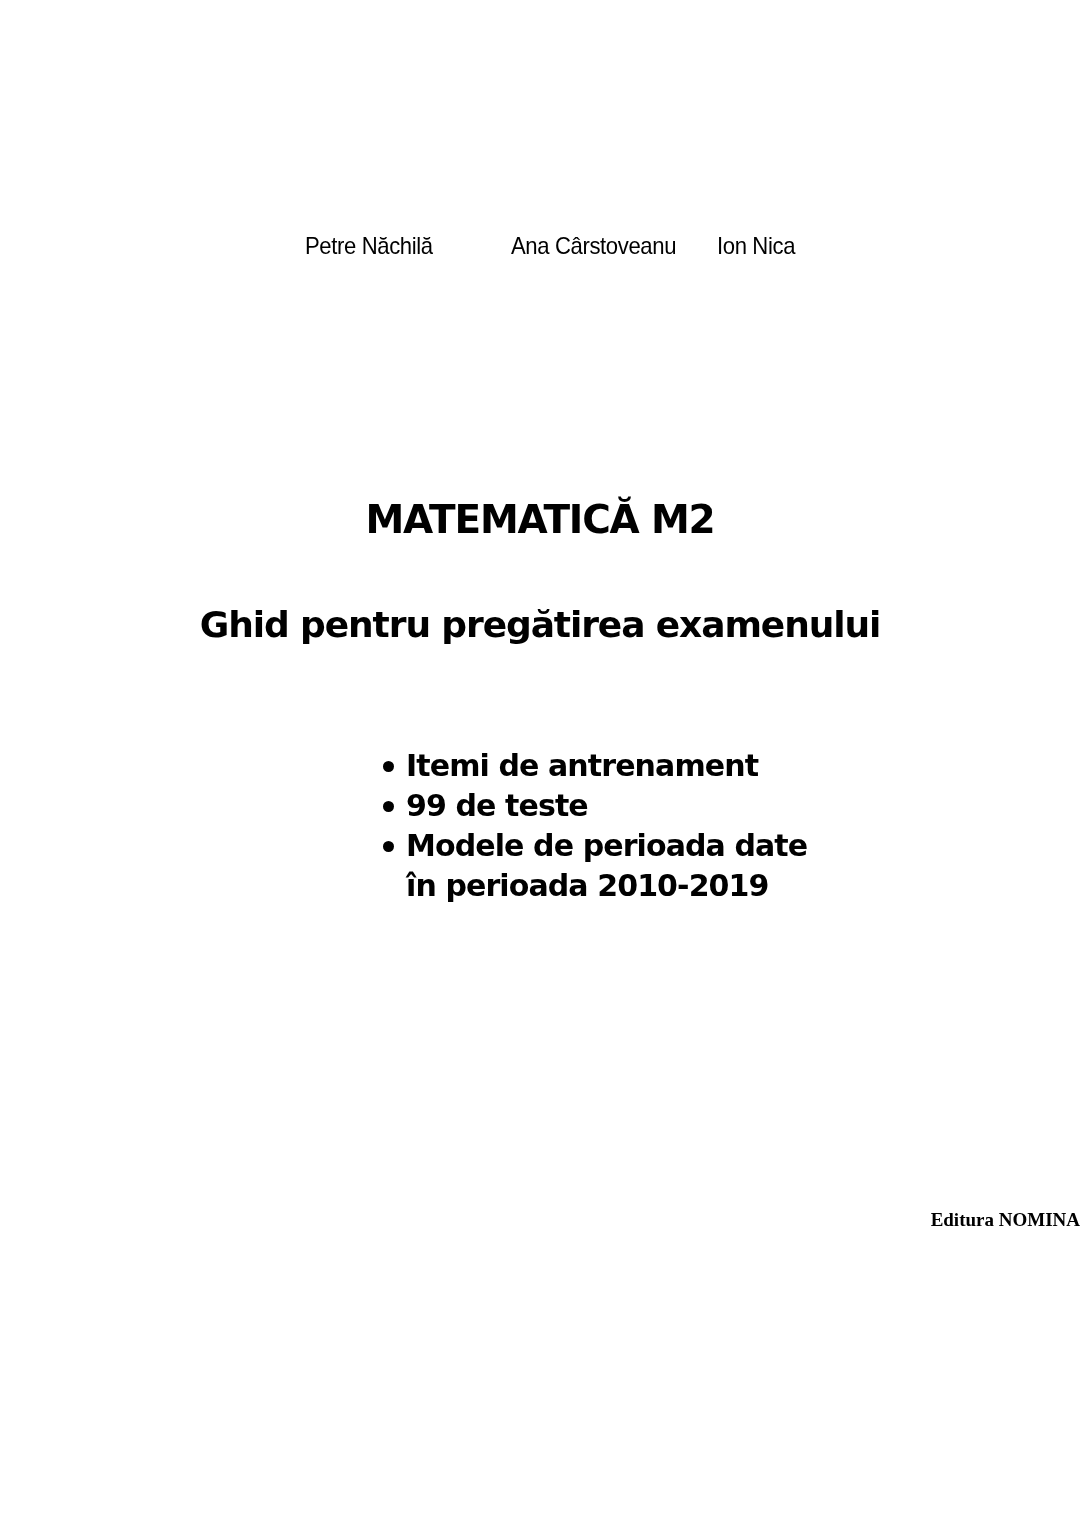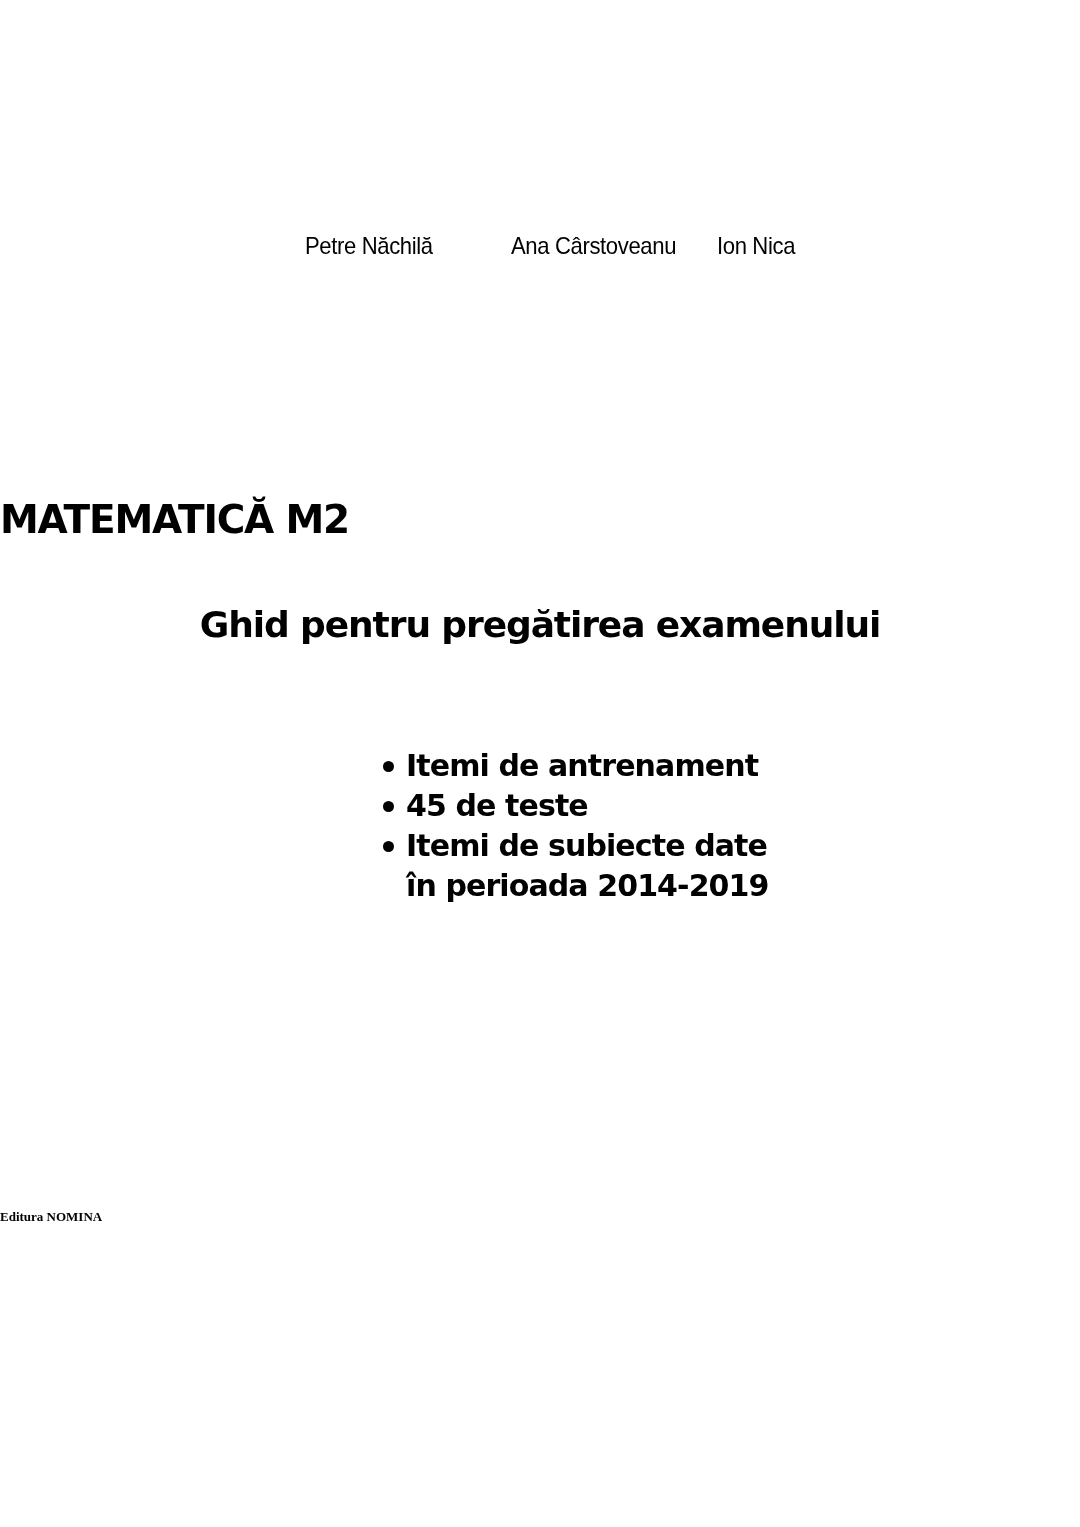--- a/index.html
+++ b/index.html
@@ -34,21 +34,21 @@
     }
     .author.a1 { left: 301px; }
     .author.a2 { left: 507px; }
     .author.a3 { left: 713px; }
 
     .main-title {
       position: absolute;
       top: 496px;
       left: 0;
       width: 1080px;
-      text-align: left;
+      text-align: center;
       font-family: "DejaVu Sans", sans-serif;
       font-weight: bold;
       font-size: 39px;
       letter-spacing: -1.2px;
       line-height: 48px;
       white-space: nowrap;
     }
     .subtitle {
       position: absolute;
       top: 602px;
@@ -92,24 +92,24 @@
     }
     .features .continuation {
       display: block;
     }
 
     .publisher {
       position: absolute;
       top: 1209px;
       left: 0;
       width: 1080px;
-      text-align: left;
+      text-align: right;
       font-family: "Liberation Serif", serif;
       font-weight: bold;
-      font-size: 13px;
+      font-size: 19px;
       white-space: nowrap;
     }
   </style>
 </head>
 <body>
 
 <div class="page">
 
   <div class="authors">
     <span class="author a1">Petre Năchilă</span>
@@ -123,24 +123,24 @@
     <div>Ghid pentru pregătirea examenului</div>
   </div>
 
   <ul class="features">
     <li>
       <span class="bullet"></span>
       <span>Itemi de antrenament</span>
     </li>
     <li>
       <span class="bullet"></span>
-      <span>45 de teste</span>
+      <span>99 de teste</span>
     </li>
     <li>
       <span class="bullet"></span>
-      <span>Itemi de subiecte date</span>
-      <span class="continuation">în perioada 2014-2019</span>
+      <span>Modele de perioada date</span>
+      <span class="continuation">în perioada 2010-2019</span>
     </li>
   </ul>
 
   <div class="publisher">Editura NOMINA</div>
 
 </div>
 
 </body></html>

